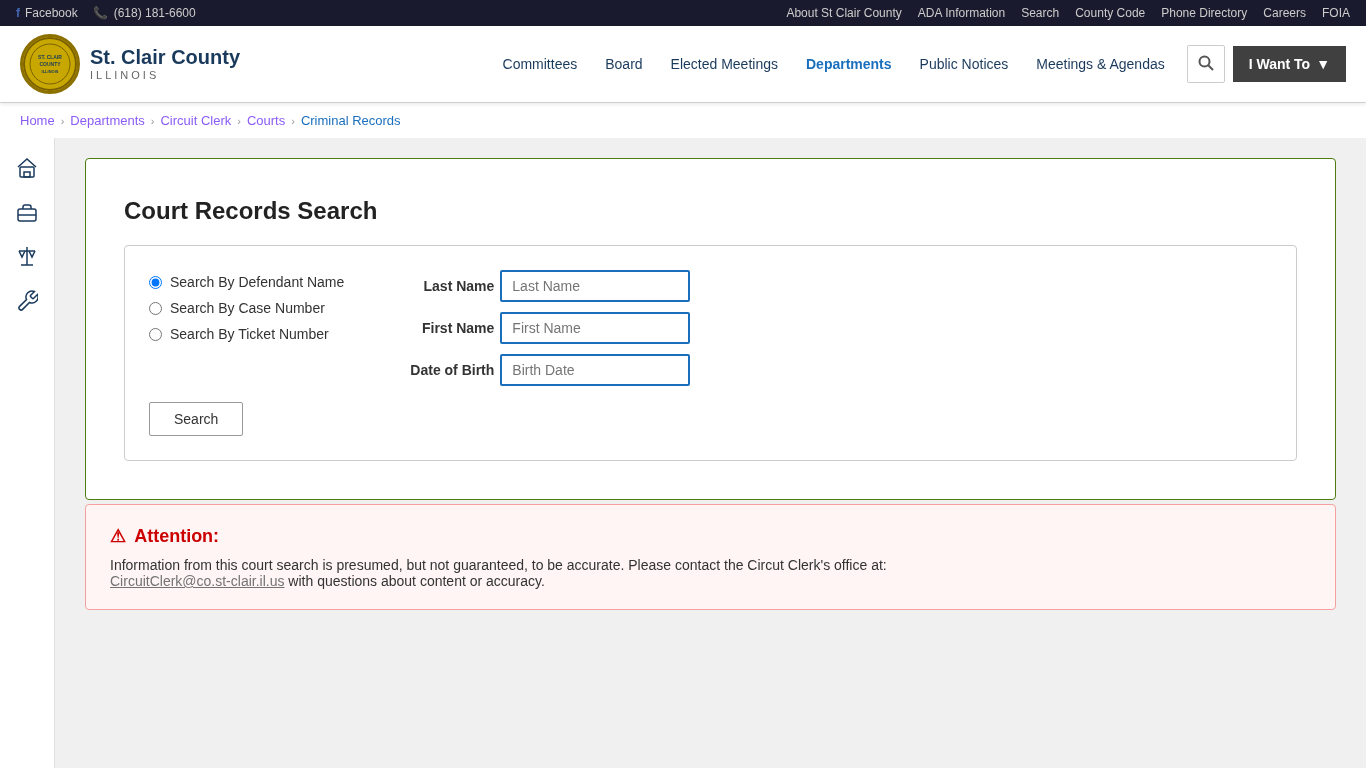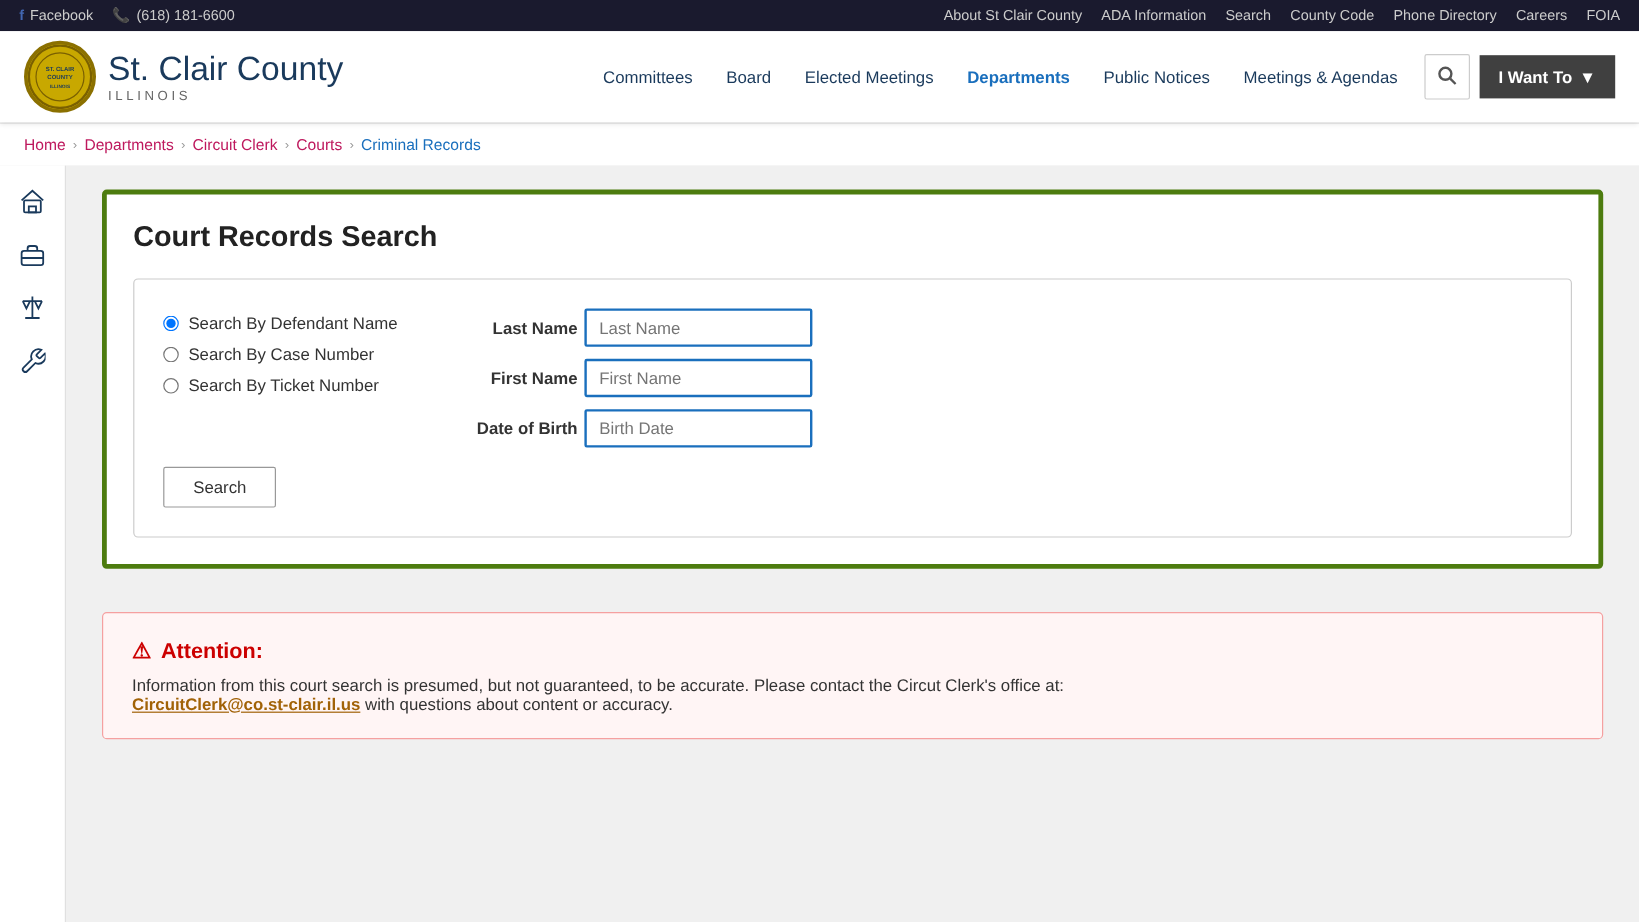--- a/index.html
+++ b/index.html
@@ -35,21 +35,21 @@
     .logo-circle {
       width: 60px; height: 60px;
       border-radius: 50%;
       background: #c8a800;
       border: 3px solid #8b7000;
       display: flex; align-items: center; justify-content: center;
       font-size: 10px; color: #fff; font-weight: bold; text-align: center;
       overflow: hidden;
     }
     .logo-text { line-height: 1.2; }
-    .logo-text .county-name { font-size: 28px; font-weight: normal; color: #1a3a5c; }
+    .logo-text .county-name { font-size: 20px; font-weight: bold; color: #1a3a5c; }
     .logo-text .state-name { font-size: 11px; color: #666; letter-spacing: 3px; }
 
     
     .main-nav { display: flex; align-items: center; gap: 0; flex: 1; justify-content: flex-end; }
     .nav-item {
       padding: 10px 14px;
       font-size: 14px;
       color: #1a3a5c;
       text-decoration: none;
       cursor: pointer;
@@ -81,21 +81,21 @@
     }
 
     
     .breadcrumb {
       background: #fff;
       border-top: 1px solid #e0e0e0;
       padding: 10px 20px;
       display: flex; align-items: center; gap: 6px;
       font-size: 13px;
     }
-    .breadcrumb a { color: #be185d; text-decoration: none; }
+    .breadcrumb a { color: #8b5cf6; text-decoration: none; }
     .breadcrumb .current { color: #1a6fbd; }
     .breadcrumb .sep { color: #999; font-size: 11px; }
 
     
     .page-layout { display: flex; }
     .sidebar {
       width: 55px;
       background: #fff;
       border-right: 1px solid #e0e0e0;
       padding: 10px 0;
@@ -114,24 +114,24 @@
     
     .main-content {
       flex: 1;
       padding: 20px 30px;
       background: #f0f0f0;
     }
 
     
     .card {
       background: #fff;
-      border: 4px solid #4d7c0f;
+      border: 1px solid #4d7c0f;
       border-radius: 4px;
-      padding: 22px;
-      margin-bottom: 36px;
+      padding: 38px;
+      margin-bottom: 4px;
     }
     .card-title {
       font-size: 24px;
       font-weight: bold;
       color: #222;
       margin-bottom: 20px;
     }
 
     
     .search-form-box {
@@ -173,21 +173,21 @@
       border-radius: 4px;
       background: #fff5f5;
       padding: 20px 24px;
     }
     .attention-title {
       display: flex; align-items: center; gap: 8px;
       font-size: 18px; font-weight: bold; color: #c00;
       margin-bottom: 10px;
     }
     .attention-body { font-size: 14px; color: #333; }
-    .attention-body a { color: #a16207; font-weight: bold; }
+    .attention-body a { color: #737373; }
 
     .warning-icon { color: #c00; font-size: 18px; }
   </style>
 </head>
 <body>
 
 <div class="top-bar">
   <div class="top-bar-left">
     <span class="facebook">
       <span style="color:#4267B2;font-weight:bold;">f</span>

